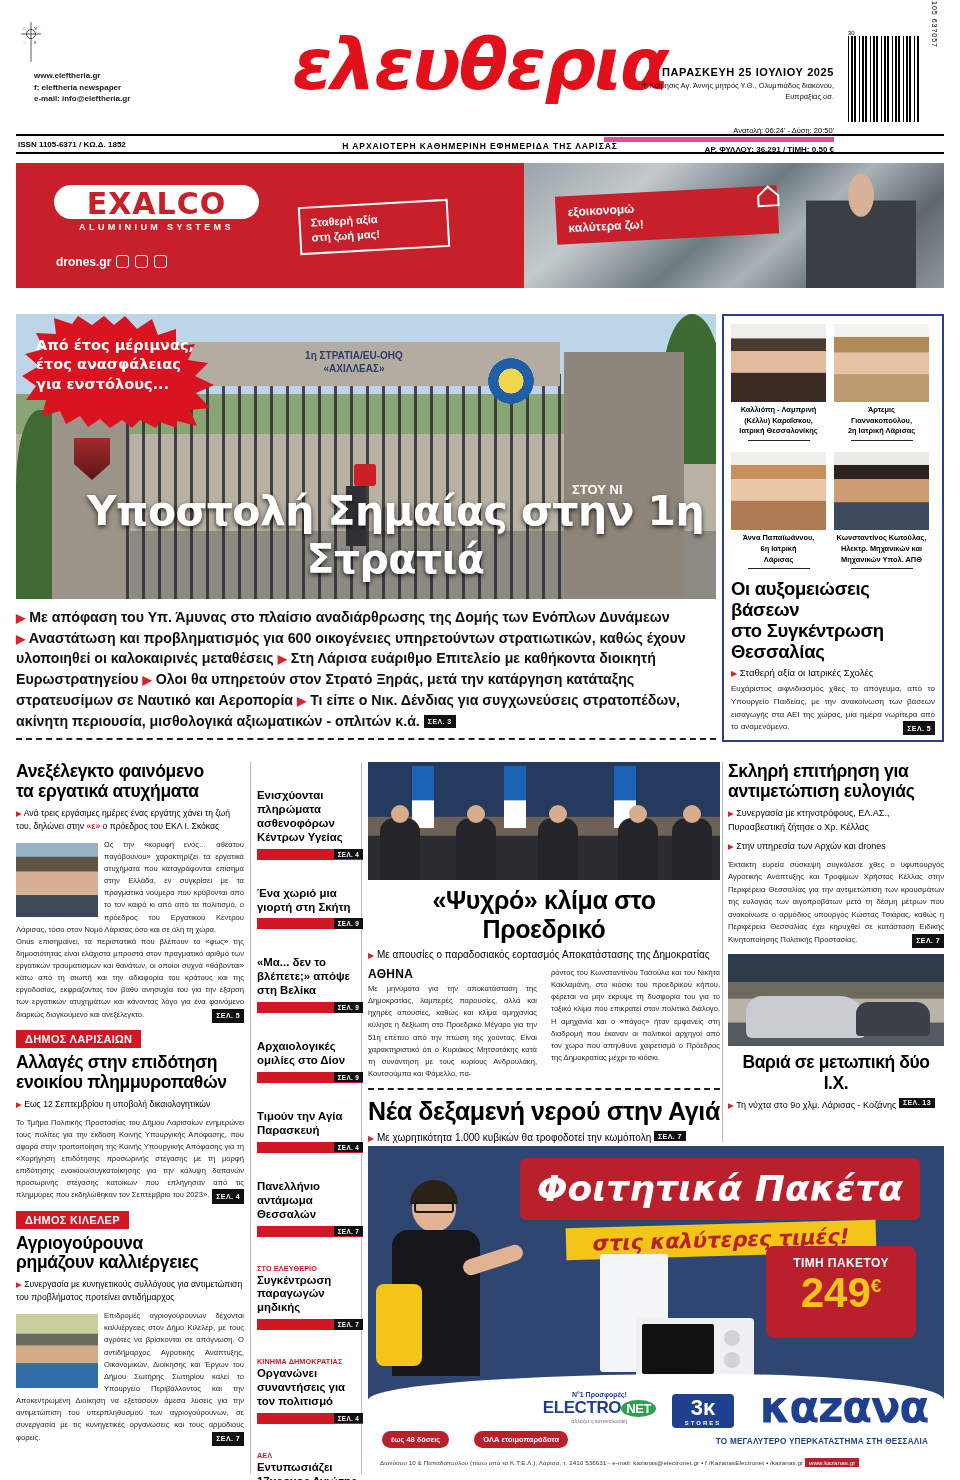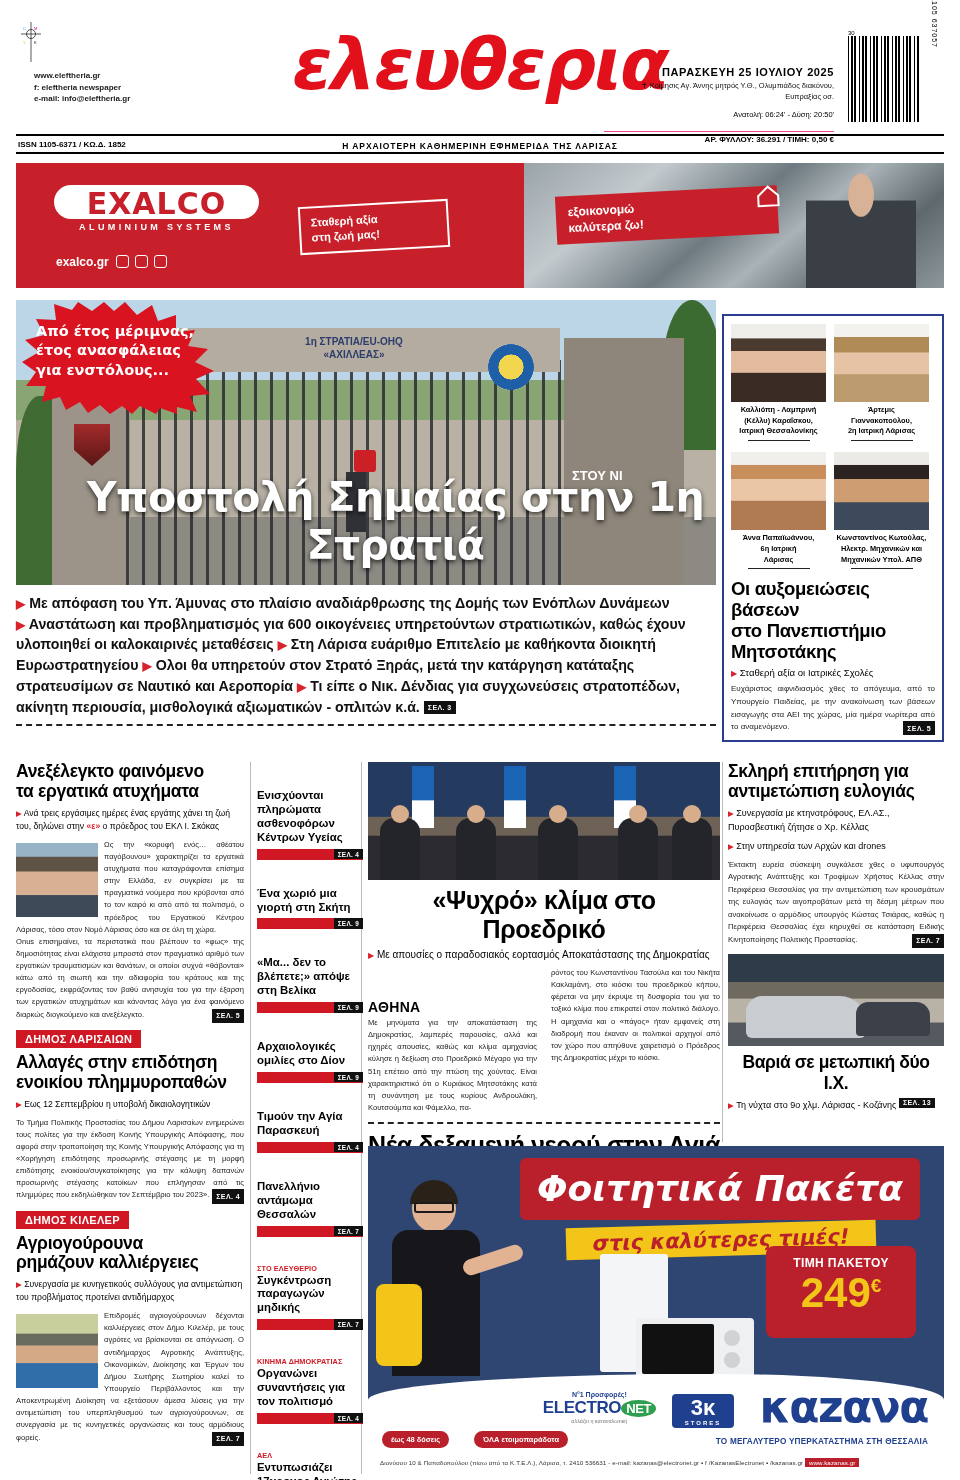--- a/index.html
+++ b/index.html
@@ -19,21 +19,21 @@
   .contact { position:absolute; left:18px; top:70px; font-size:8px; line-height:1.45; font-weight:bold; color:#1a1a1a; }
   .logo {
     position:absolute; left:0; right:0; top:22px; text-align:center;
     font-size:72px; font-weight:bold; color:#e2101b;
     font-family:"DejaVu Sans", sans-serif; letter-spacing:-2px;
     font-style:italic;
   }
   .dateblock { position:absolute; right:110px; top:66px; text-align:right; width:230px; }
   .dateline { font-size:11px; font-weight:bold; letter-spacing:.6px; }
   .saints { font-size:7.5px; line-height:1.5; color:#111; margin-top:2px; }
-  .sunline { font-size:7.5px; margin-top:7px; padding-bottom:12px; border-bottom:1px solid #ec4899; }
+  .sunline { font-size:7.5px; margin-top:23px; padding-bottom:2px; border-bottom:5px solid #ec4899; }
   .issueline { font-size:8px; font-weight:bold; margin-top:3px; }
   .barcode { position:absolute; right:8px; top:30px; width:88px; height:92px; }
   .barcode .bars { width:72px; height:86px; background:repeating-linear-gradient(90deg,#000 0 1px,#fff 1px 3px,#000 3px 5px,#fff 5px 6px,#000 6px 8px,#fff 8px 11px); }
   .barcode .bnum { position:absolute; right:-2px; top:18px; transform:rotate(90deg); transform-origin:right top; font-size:7px; white-space:nowrap; letter-spacing:1px; }
 
   .issnrow { position:relative; border-top:2px solid #000; border-bottom:2px solid #000; height:20px; margin-top:4px; }
   .issn { position:absolute; left:2px; top:4px; font-size:8px; font-weight:bold; }
   .tagline { position:absolute; left:0; right:0; top:5px; text-align:center; font-size:8.5px; font-weight:bold; letter-spacing:.9px; }
 
   
@@ -50,21 +50,21 @@
   .ex-site { position:absolute; left:40px; top:92px; font-size:12px; color:#fff; font-weight:bold; }
   .ex-socials { position:absolute; left:100px; top:92px; display:flex; gap:6px; }
   .ex-socials span { width:13px; height:13px; border:1.4px solid #fff; border-radius:3px; display:block; }
   .ex-tag1 { position:absolute; left:283px; top:40px; width:150px; border:2px solid #fff; padding:7px 10px;
      transform:rotate(-3.2deg); color:#fff; font-size:11px; line-height:1.35; font-weight:bold; }
   .ex-tag2 { position:absolute; left:540px; top:28px; width:222px; background:#c8202a; padding:8px 12px;
      transform:rotate(-3deg); color:#fff; font-size:12px; line-height:1.35; font-weight:bold; }
   .ex-house { position:absolute; right:-4px; top:-2px; width:26px; height:24px; }
 
   
-  .lead { position:relative; margin-top:12px; }
+  .lead { position:relative; margin-top:26px; }
   .lead-photo { position:relative; width:700px; height:285px; overflow:hidden;
      background:linear-gradient(180deg,#bcd6e8 0 28%, #8aa574 28% 42%, #b8b1a4 42% 76%, #8d8a84 76% 100%); }
   .gate { position:absolute; left:110px; top:60px; width:440px; height:225px;
      background:repeating-linear-gradient(90deg, rgba(40,40,45,.82) 0 3px, rgba(255,255,255,0) 3px 16px); }
   .gate-wall-l { position:absolute; left:36px; top:38px; width:78px; height:247px; background:#9c9488; }
   .gate-wall-r { position:absolute; left:548px; top:38px; width:120px; height:247px; background:#8e867a; }
   .gate-arch { position:absolute; left:120px; top:28px; width:424px; height:44px; background:#b4aca0; }
   .gate-sign { position:absolute; left:248px; top:35px; font-size:10px; color:#2b3d6b; font-weight:bold; text-align:center; width:180px; line-height:1.3; }
   .emblem { position:absolute; left:472px; top:44px; width:46px; height:46px; border-radius:50%;
      background:radial-gradient(circle,#f2d64e 0 38%, #1f5fa8 39% 70%, #e8e2d0 71% 100%); }
@@ -139,21 +139,21 @@
   .c3-photo { width:352px; height:118px;
      background:linear-gradient(180deg,#243a5e 0 46%, #6e6257 47% 62%, #2b2b31 63% 100%); position:relative; overflow:hidden; }
   .c3-photo .flag { position:absolute; top:4px; width:22px; height:62px; background:linear-gradient(180deg,#1b64b5 0 55%,#fff 56% 100%); }
   .c3-photo .fig { position:absolute; bottom:0; width:40px; height:62px; background:#23252b; border-radius:14px 14px 0 0; }
   .c3-photo .fig i { position:absolute; left:11px; top:-13px; width:18px; height:18px; border-radius:50%; background:#d8ad8c; display:block; }
   .c3-head { font-size:25px; font-weight:bold; text-align:center; margin-top:6px; letter-spacing:-.4px; }
   .c3-sub { font-size:10px; margin-top:5px; }
   .c3-sub .ar { color:#d9222a; font-size:8px; }
   .c3-cols { display:flex; gap:14px; margin-top:7px; }
   .c3-cols > div { width:169px; }
-  .c3-place { font-size:14px; font-weight:bold; letter-spacing:.3px; margin-bottom:2px;margin-top:32px; }
+  .c3-place { font-size:12px; font-weight:bold; letter-spacing:.3px; margin-bottom:2px; }
   .c3-body { font-size:7.6px; line-height:1.6; text-align:justify; color:#222; }
   .c3-rule { border-top:2px dashed #222; margin:8px 0 7px; }
   .c3-head2 { font-size:25px; font-weight:bold; text-align:center; letter-spacing:-.4px; }
   .c3-sub2 { font-size:10px; margin-top:5px; }
 
   
   .col4 { position:absolute; left:712px; top:0; width:216px; }
   .c4-head { font-size:17.5px; font-weight:bold; line-height:1.14; letter-spacing:-.3px; }
   .c4-sub { font-size:9px; line-height:1.55; margin-top:5px; }
   .c4-sub .ar { color:#d9222a; font-size:7.5px; }
@@ -248,21 +248,21 @@
     <div class="tagline">Η ΑΡΧΑΙΟΤΕΡΗ ΚΑΘΗΜΕΡΙΝΗ ΕΦΗΜΕΡΙΔΑ ΤΗΣ ΛΑΡΙΣΑΣ</div>
   </div>
 
   <div class="exalco">
     <div class="ex-photo">
       <div class="ex-person"></div>
     </div>
     <div class="ex-logo-pill"></div>
     <div class="ex-logo-txt">EXALCO</div>
     <div class="ex-sub">ALUMINIUM SYSTEMS</div>
-    <div class="ex-site">exalco.gr</div>
+    <div class="ex-site">drones.gr</div>
     <div class="ex-socials">
       <span></span>
       <span></span>
       <span></span>
     </div>
     <div class="ex-tag1">
       <div>Σταθερή αξία</div>
       <div>στη ζωή μας!</div>
     </div>
     <div class="ex-tag2">
@@ -343,21 +343,21 @@
           <div class="cap">
             <div>Κωνσταντίνος Κωτούλας,</div>
             <div>Ηλεκτρ. Μηχανικών και</div>
             <div>Μηχανικών Υπολ. ΑΠΘ</div>
           </div>
         </div>
       </div>
 
       <div class="r-head">
         <div>Οι αυξομειώσεις βάσεων</div>
-        <div>στο Πανεπιστήμιο Μητσοτάκης</div>
+        <div>στο Συγκέντρωση Θεσσαλίας</div>
       </div>
       <div class="r-sub">
         <span class="ar">▶</span>
         <span>Σταθερή αξία οι Ιατρικές Σχολές</span>
       </div>
       <div class="r-body">
         <span>Ευχάριστος αιφνιδιασμός χθες το απόγευμα, από το Υπουργείο Παιδείας, με την ανακοίνωση των βάσεων εισαγωγής στα ΑΕΙ της χώρας, μία ημέρα νωρίτερα από το αναμενόμενο.</span>
         <span class="sel-badge end-sel">ΣΕΛ. 5</span>
       </div>
     </div>

